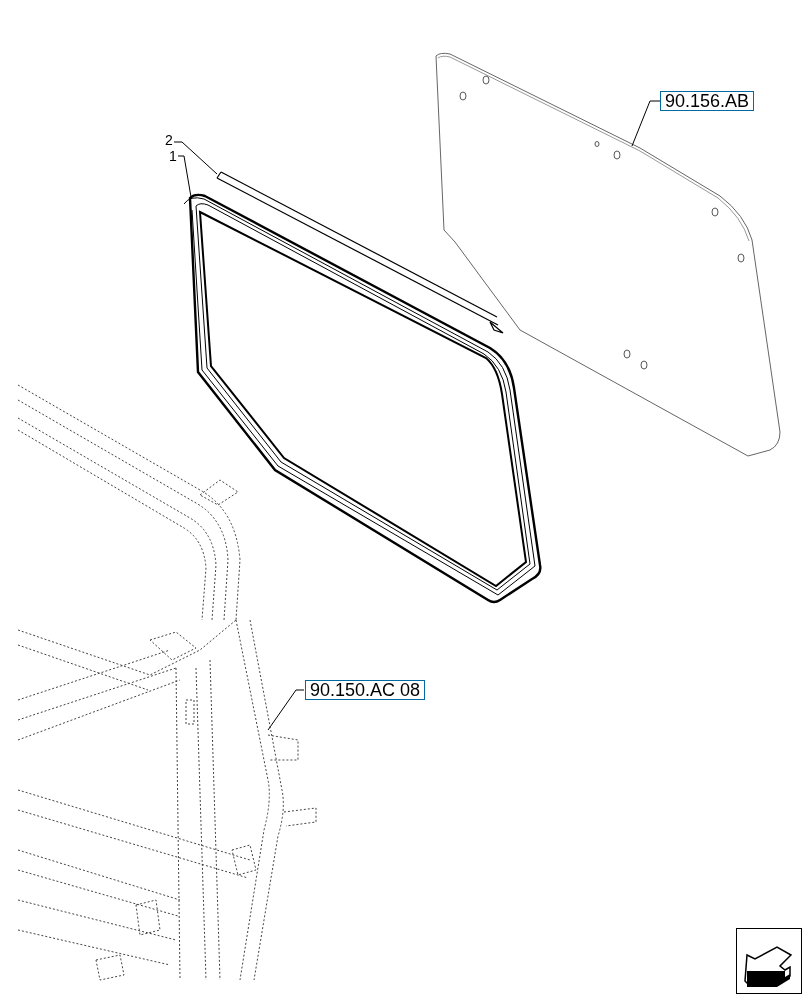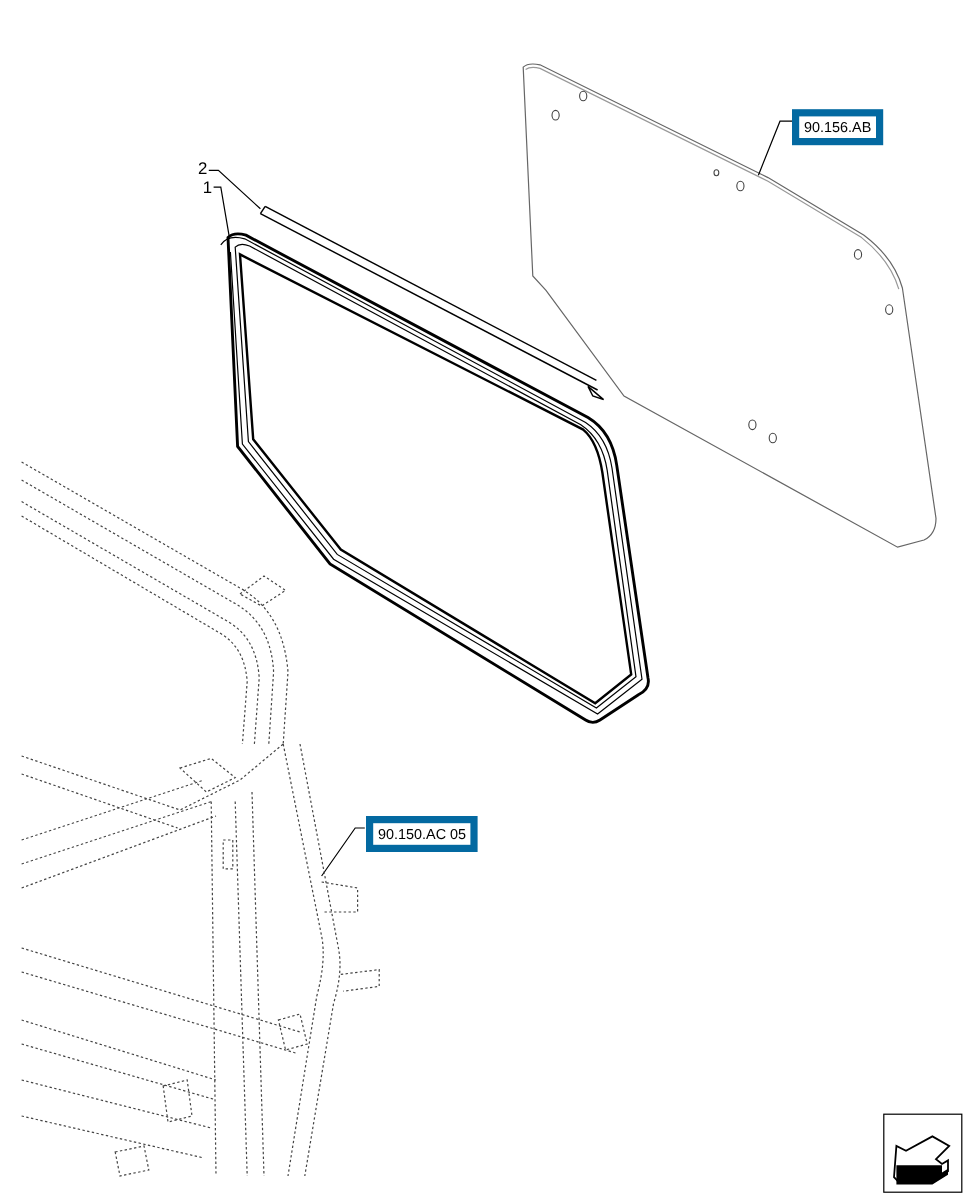--- a/index.html
+++ b/index.html
@@ -1,18 +1,18 @@
 <!DOCTYPE html>
 <html><head>
 <meta charset="utf-8">
 <style>
   html, body { margin: 0; padding: 0; background: #ffffff; }
   body { width: 808px; height: 1000px; position: relative; overflow: hidden; font-family: "Liberation Sans", sans-serif; }
   #diagram { position: absolute; left: 0; top: 0; width: 808px; height: 1000px; }
-  .callout { position: absolute; font-family: "Liberation Sans", sans-serif; font-size: 12px; color: #000; background: #fff; border: 6px solid #0369a1; padding: 1px 4px; line-height: 16px; white-space: nowrap; }
+  .callout { position: absolute; font-family: "Liberation Sans", sans-serif; font-size: 18px; color: #000; background: #fff; border: 1px solid #0369a1; padding: 1px 4px; line-height: 16px; white-space: nowrap; }
   .num { position: absolute; font-family: "Liberation Sans", sans-serif; font-size: 14px; color: #000; line-height: 14px; }
   .nav { position: absolute; left: 736px; top: 928px; width: 66px; height: 66px; border: 1.5px solid #000; box-sizing: border-box; background: #fff; }
 </style>
 </head>
 <body>
 
 <svg id="diagram" viewBox="0 0 808 1000" xmlns="http://www.w3.org/2000/svg">
 
   <g fill="none" stroke="#666" stroke-width="1">
     <path d="M436 56 Q440 52 450 54 L640 148 L720 196 Q745 215 752 240 L780 432 Q780 445 770 450 L748 456 L520 330 L455 242 L444 230 Z"></path>
@@ -79,20 +79,20 @@
     <path d="M232 850 L250 845 L256 870 L238 875 Z"></path>
     <path d="M136 905 L156 900 L160 930 L140 935 Z"></path>
     <path d="M96 960 L120 955 L124 975 L100 980 Z"></path>
   </g>
 </svg>
 
 <span class="num" style="left:165px; top:133px;">2</span>
 <span class="num" style="left:169px; top:149px;">1</span>
 
 <div class="callout" style="left:660px; top:91px;">90.156.AB</div>
-<div class="callout" style="left:305px; top:680px;">90.150.AC 05</div>
+<div class="callout" style="left:305px; top:680px;">90.150.AC 08</div>
 
 <div class="nav">
   <svg width="63" height="63" viewBox="0 0 63 63">
     <path d="M8 52 L10 26 L18 30 L40 18 L54 26 L43 37 L48 41 L53 38 L53 47 L40 55 L12 56 Z" fill="#fff" stroke="#000" stroke-width="1.5"></path>
     <path d="M10 42 L48 42 L48 48 L53 45 L53 50 L40 58 L10 58 Z" fill="#000"></path>
   </svg>
 </div>
 
 </body></html>

